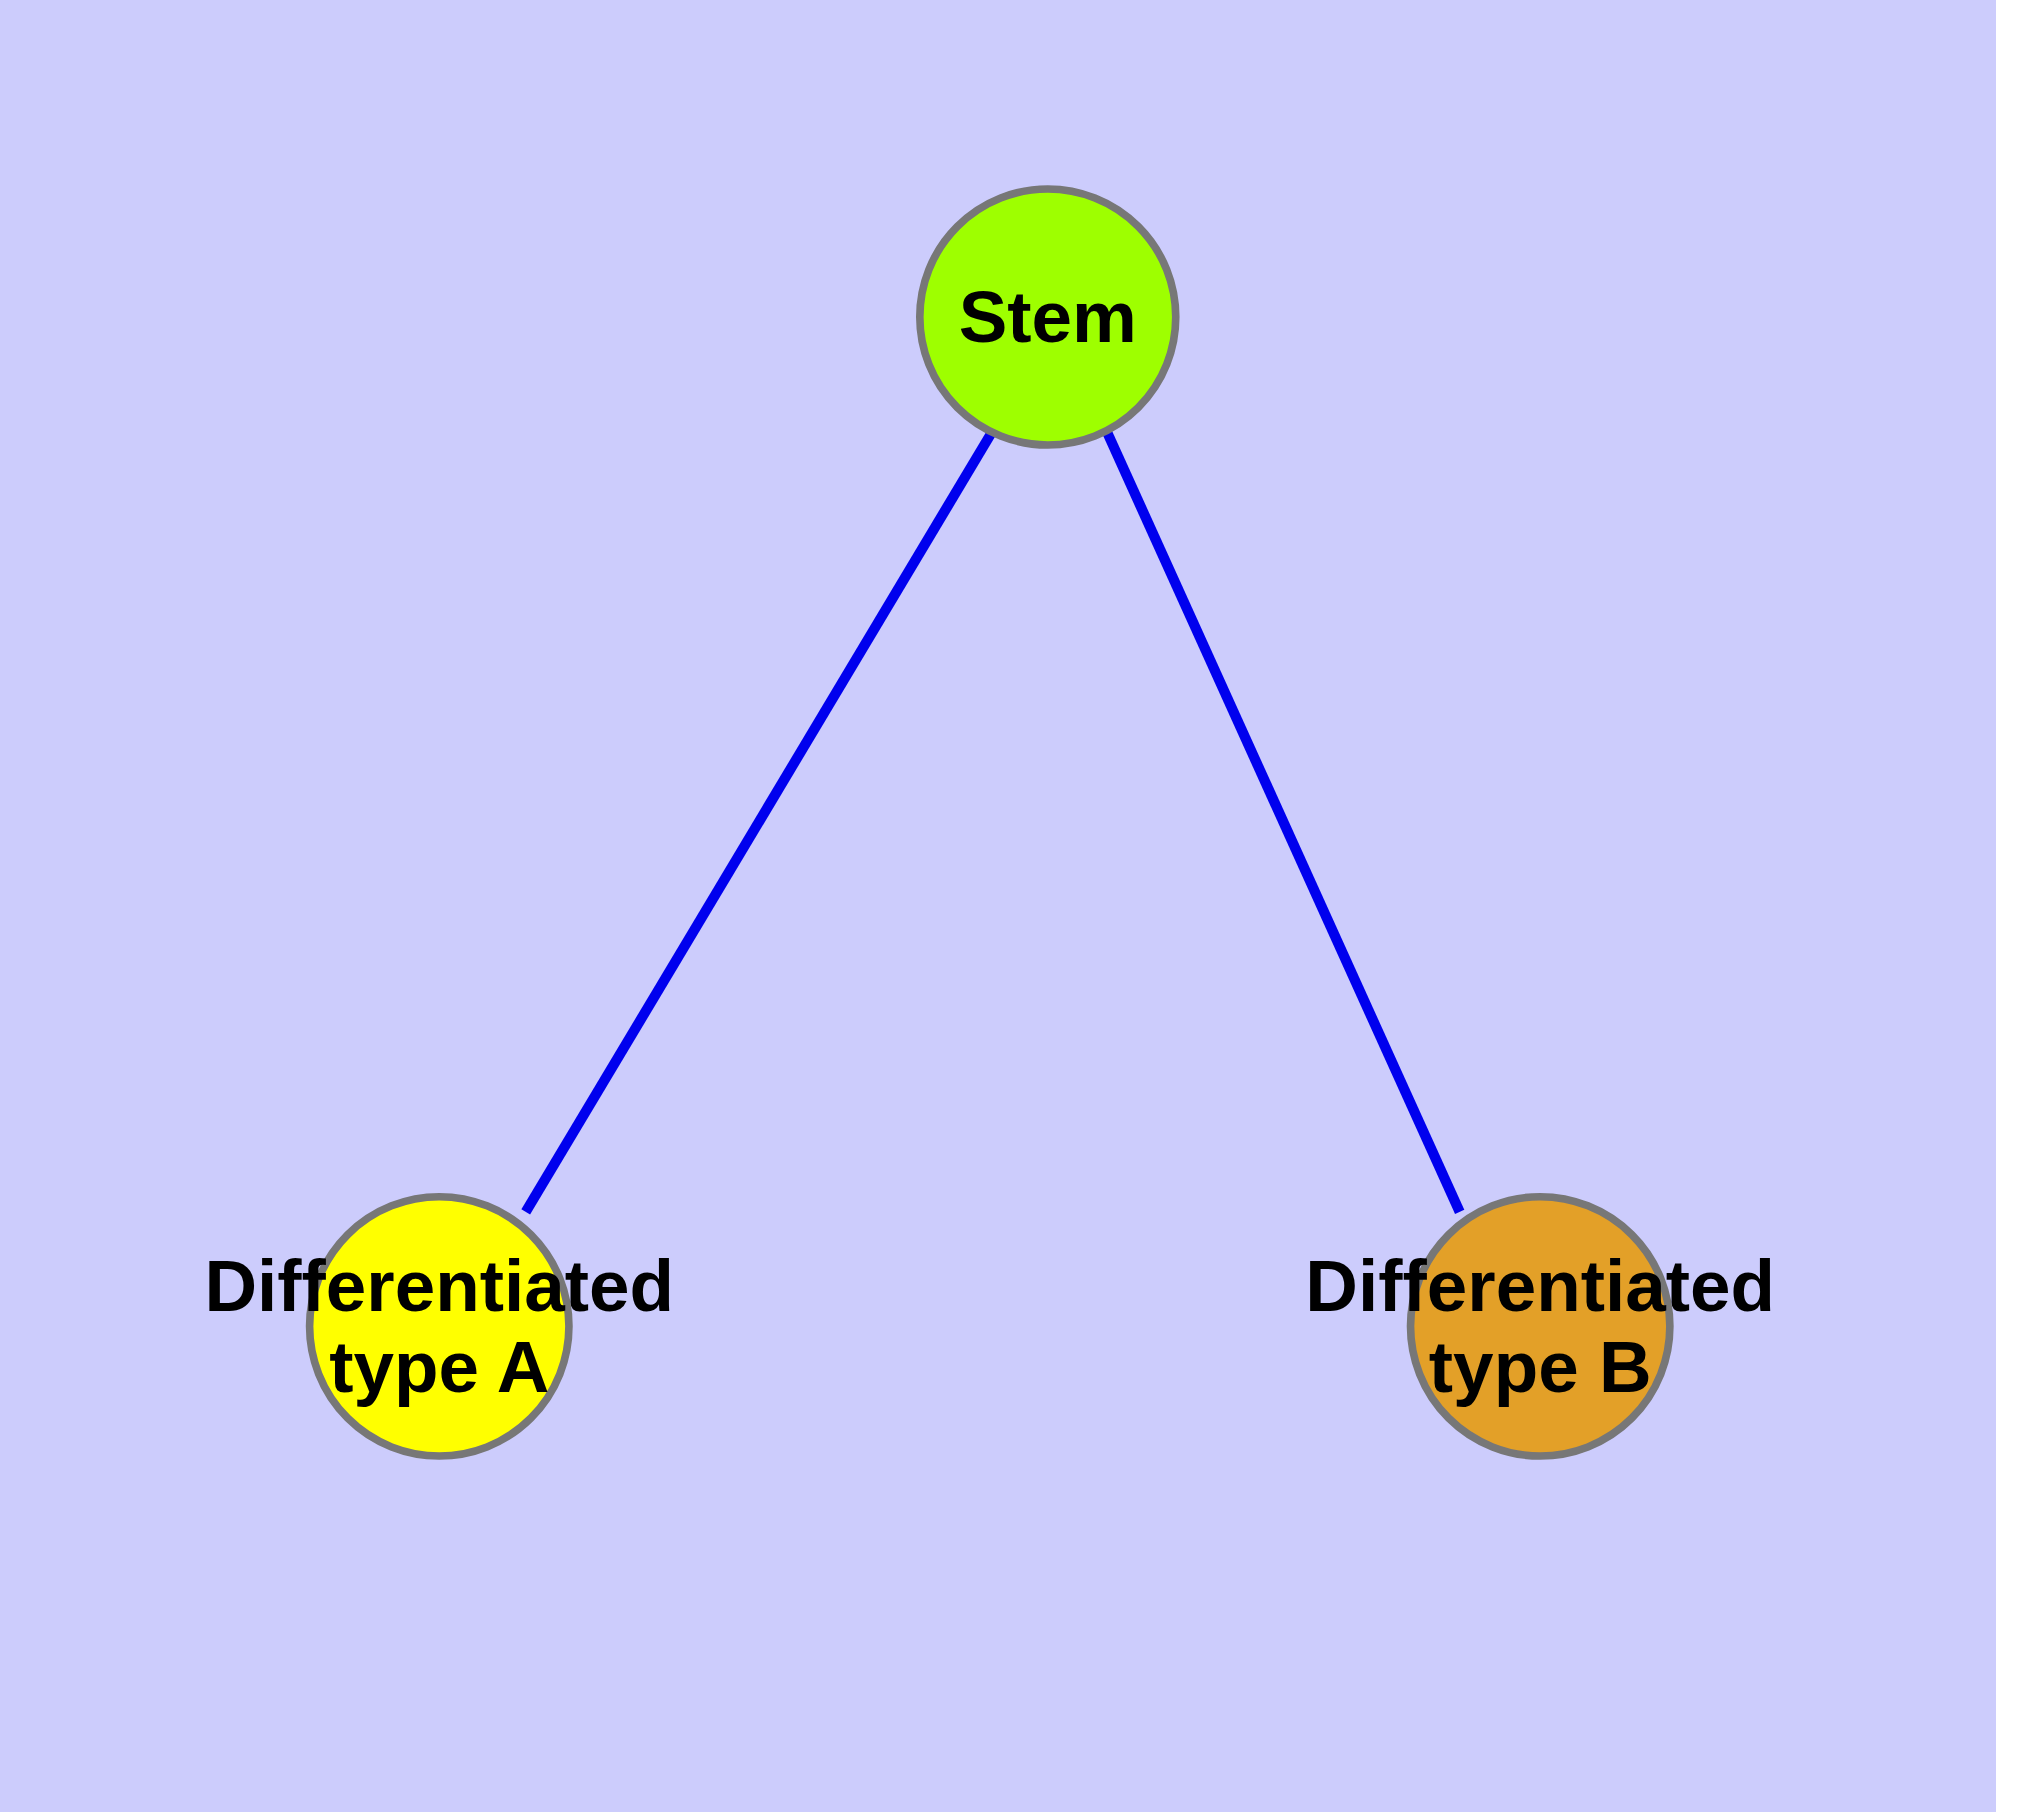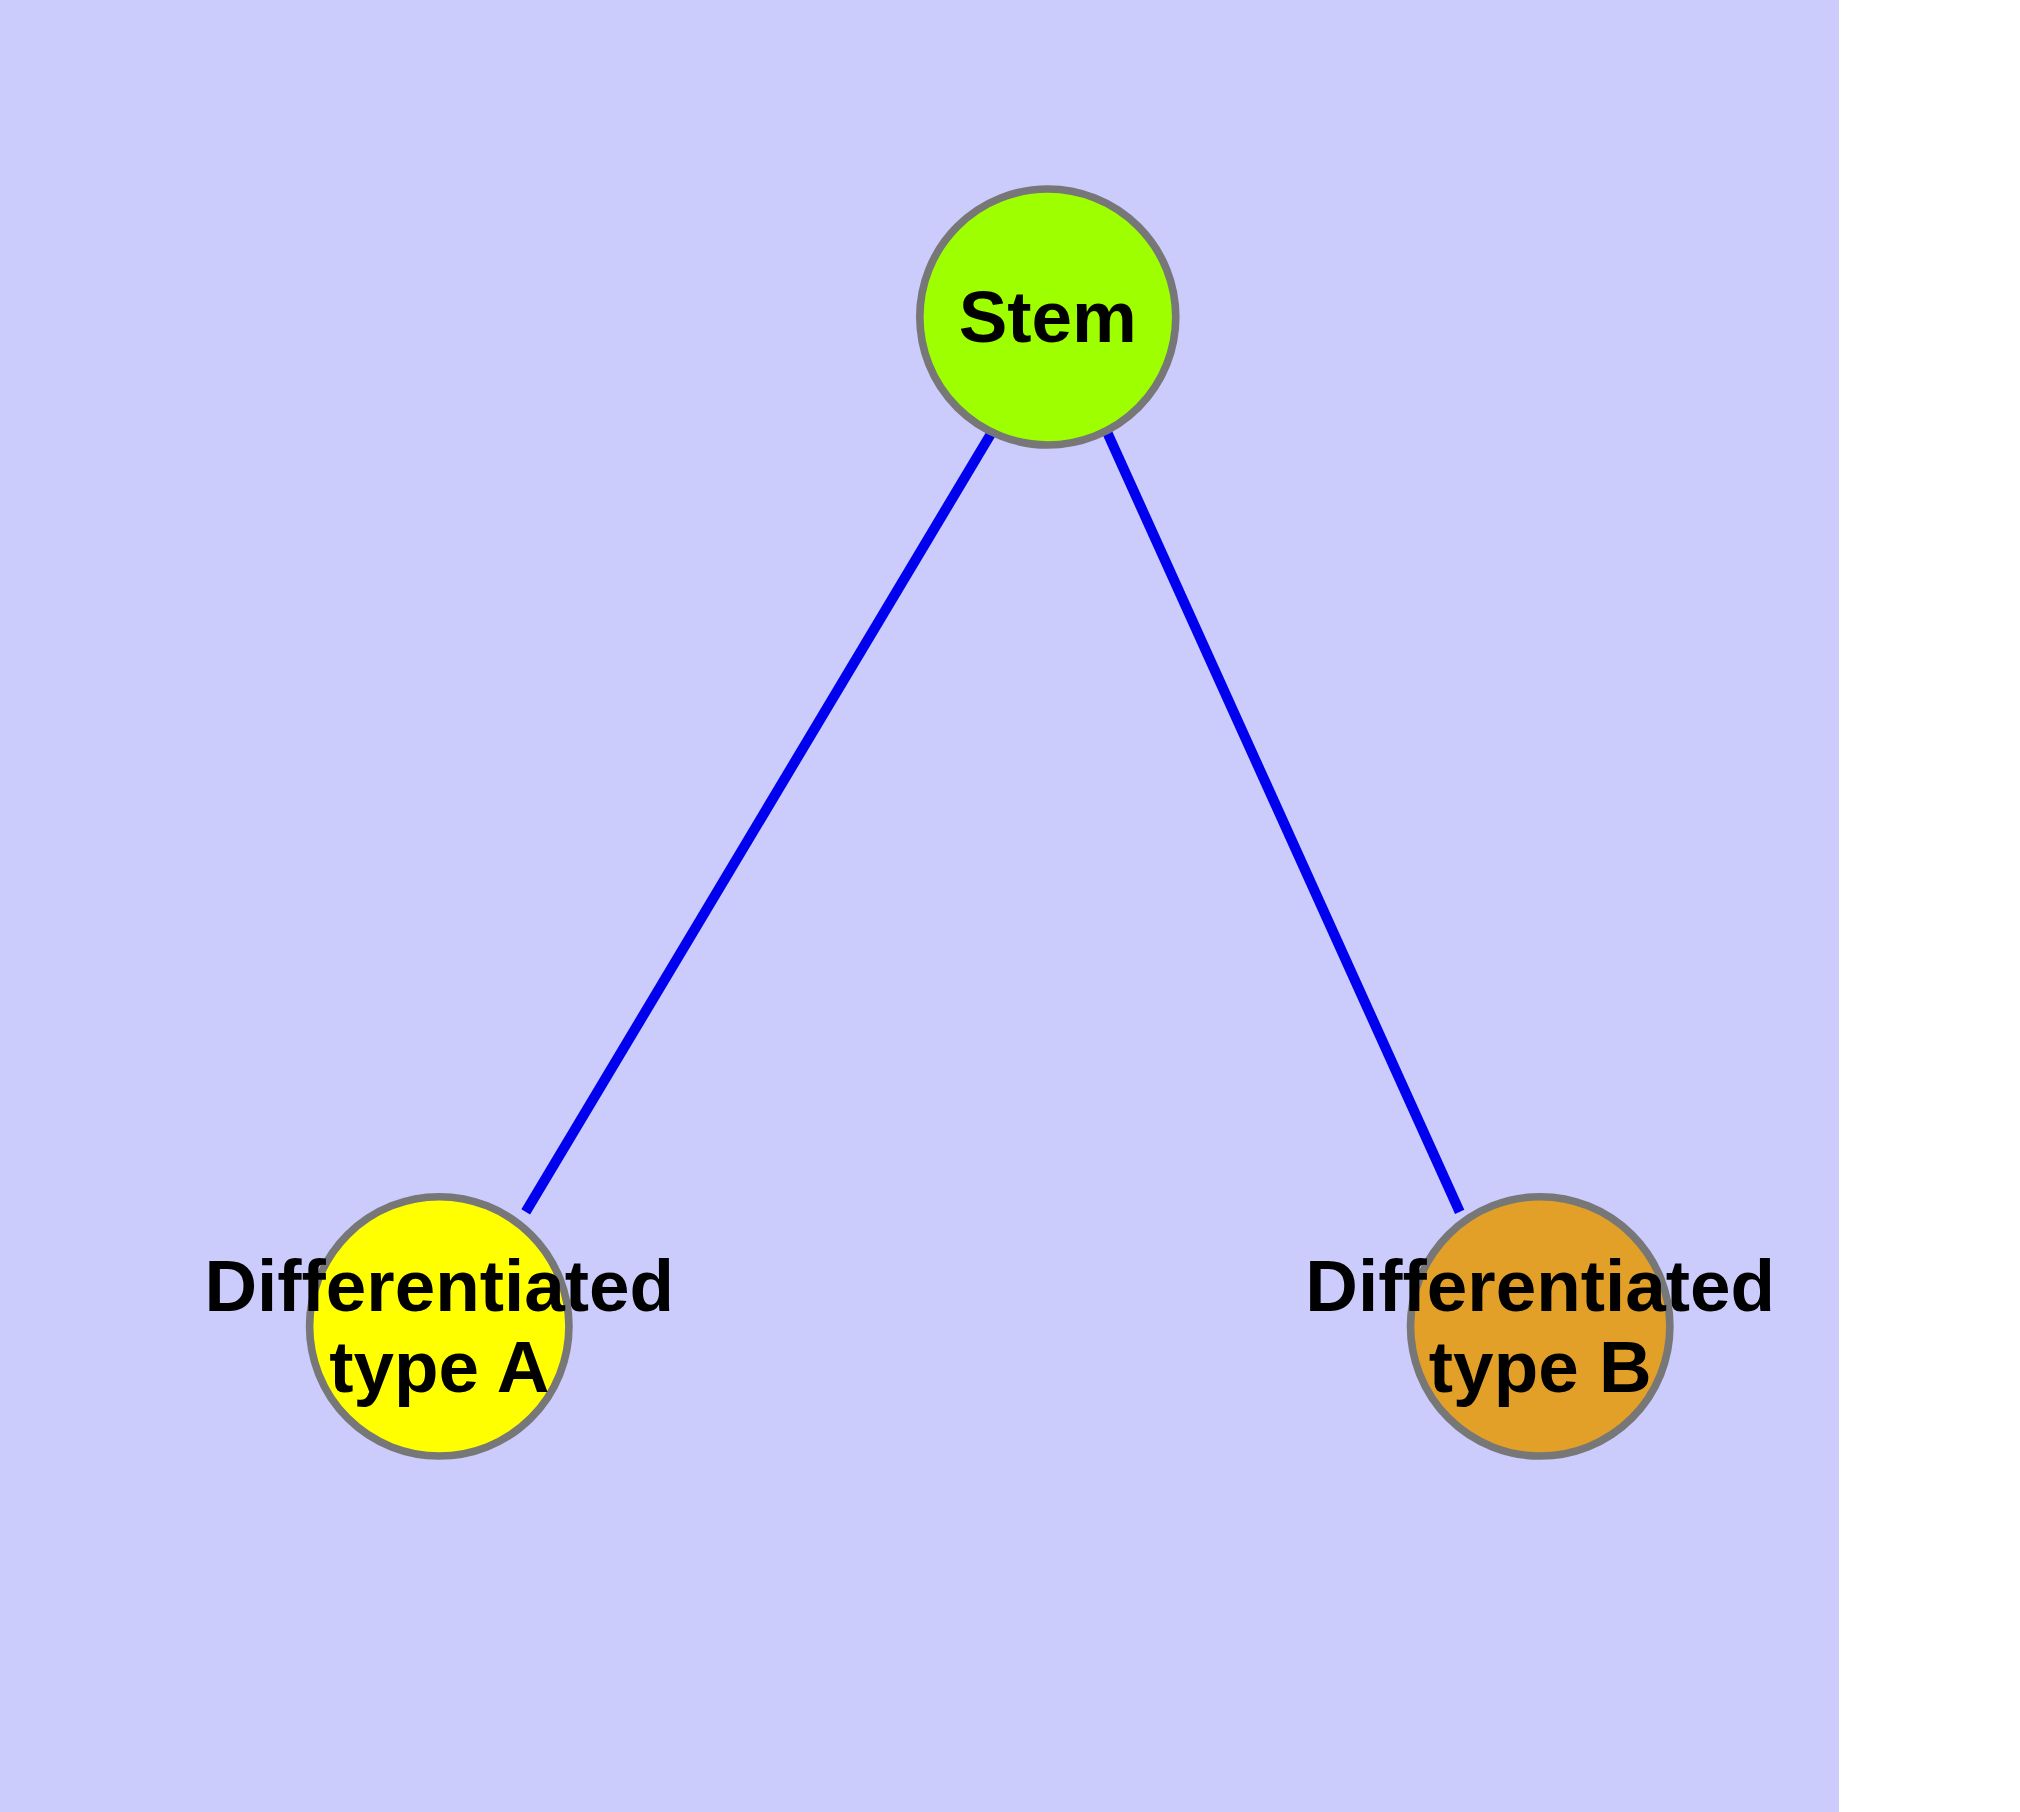--- a/index.html
+++ b/index.html
@@ -2,21 +2,21 @@
 <html style="font-size:13.6px"><head>
 <meta charset="utf-8">
 <style>
   html, body {
     margin: 0;
     padding: 0;
     background: #ffffff;
   }
   #canvas {
     position: relative;
-    width: 1839px;
+    width: 1996px;
     height: 1812px;
     background: #ccccfc;
     overflow: hidden;
     font-family: "Liberation Sans", sans-serif;
   }
   #graph-svg {
     position: absolute;
     left: 0;
     top: 0;
     width: 2021px;

